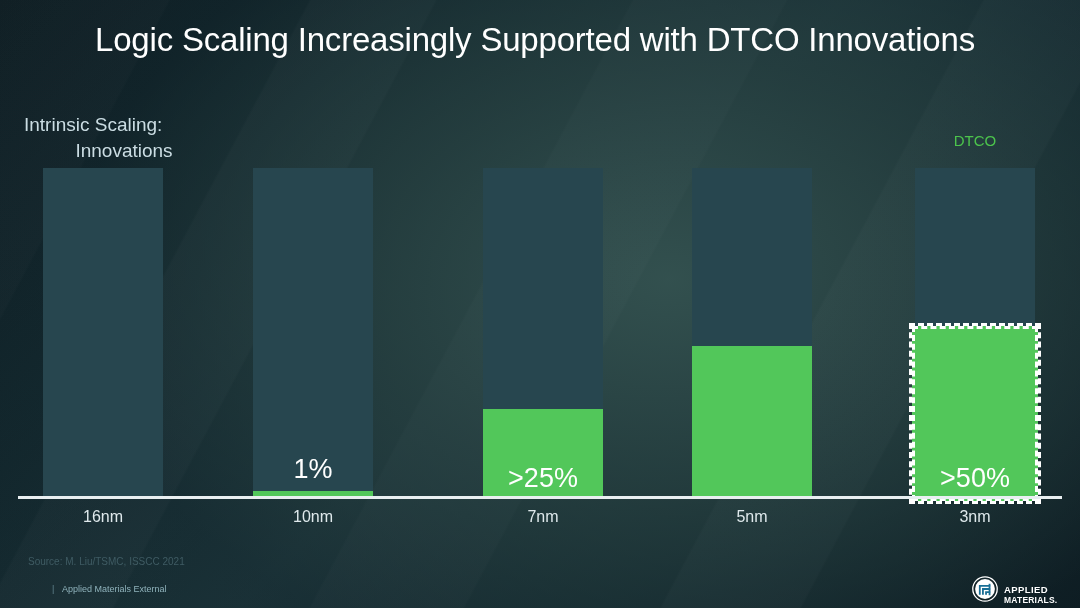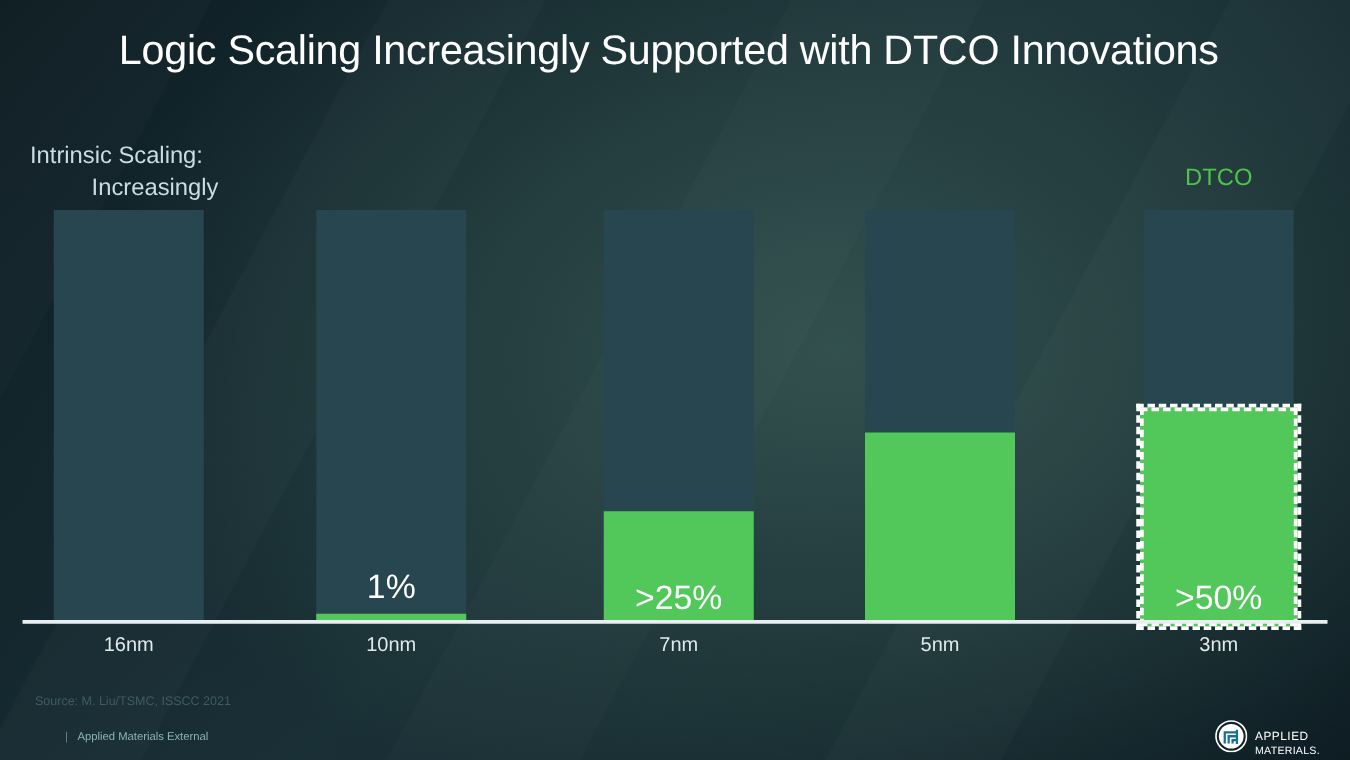--- a/index.html
+++ b/index.html
@@ -54,21 +54,21 @@
   }
   #intrinsic-label .l1 { display: block; text-align: left; }
   #intrinsic-label .l2 { display: block; text-align: center; }
 
   #dtco-label {
     position: absolute;
     left: 915px;
     top: 132px;
     width: 120px;
     text-align: center;
-    font-size: 19px;
+    font-size: 15px;
     color: #4cc44c;
   }
 
   #plot {
     position: absolute;
     left: 0;
     top: 0;
     width: 1080px;
     height: 608px;
   }
@@ -166,38 +166,38 @@
     display: flex;
     align-items: center;
     gap: 6px;
   }
   #logo-mark { width: 26px; height: 26px; display: block; }
   #logo-wordmark {
     font-size: 9.5px;
     line-height: 10px;
     color: #ffffff;
     letter-spacing: 0.4px;
-    font-weight: 400;
+    font-weight: 700;
     margin-top: 13px;
   }
   #logo-wordmark span { display: block; }
   #logo-wordmark .l2 { font-size: 8.5px; letter-spacing: 0.2px; }
 </style>
 </head>
 <body>
 
 <div id="slide">
 
   <div id="bg-streaks"></div>
 
   <div id="title">Logic Scaling Increasingly Supported with DTCO Innovations</div>
 
   <div id="intrinsic-label">
     <span class="l1">Intrinsic Scaling:</span>
-    <span class="l2">Increasingly</span>
+    <span class="l2">Innovations</span>
   </div>
 
   <div id="dtco-label">DTCO</div>
 
   <div id="plot">
       <div class="bar-group" style="left: 43px;">
         <div class="bar-bg"></div>
       </div>
       <div class="tick-label" style="left: 43px;">16nm</div>
       <div class="bar-group" style="left: 253px;">

